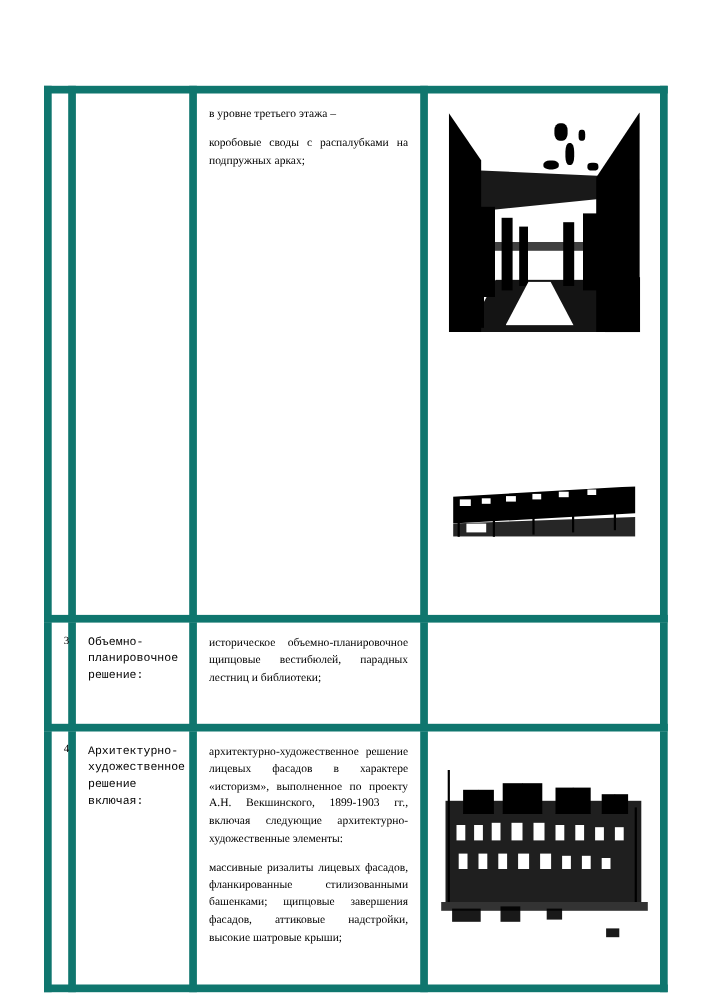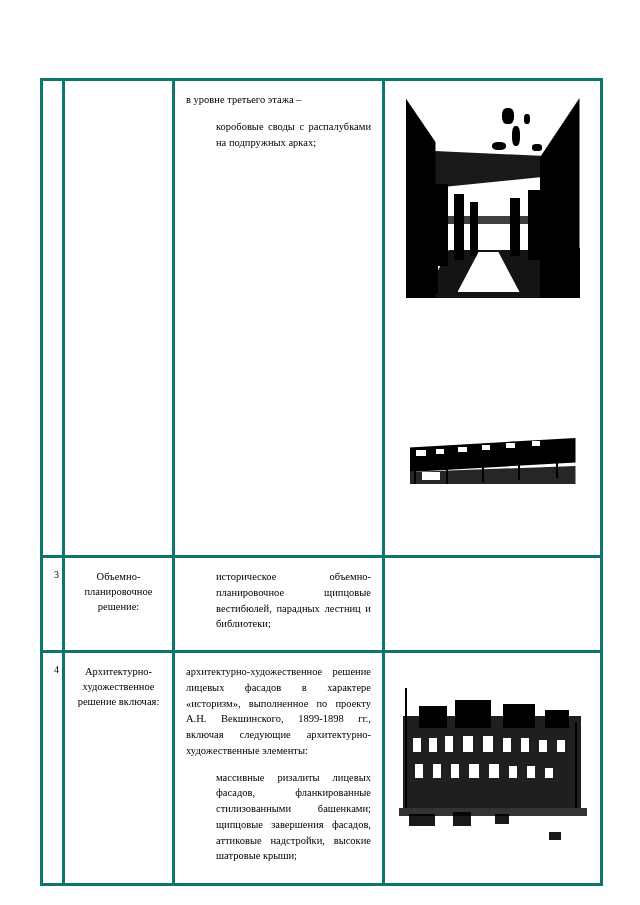--- a/index.html
+++ b/index.html
@@ -33,51 +33,50 @@
   }
   table.doc-table {
     position: absolute;
     left: 40px;
     top: 78px;
     width: 560px;
     border-collapse: collapse;
     table-layout: fixed;
   }
   table.doc-table td {
-    border: 3px solid #0f766e;
+    border: 7px solid #0f766e;
     vertical-align: top;
     padding: 11px;
   }
   .col-num { width: 22px; }
   .col-label { width: 110px; }
   .col-text { width: 210px; }
   .col-img { width: 218px; }
 
   .cell-num {
     font-size: 10px;
     padding: 5px 0 0 4px;
     text-align: left;
     font-family: "Liberation Serif", serif;
   }
   .cell-label {
     font-size: 10.5px;
-    text-align: center;
     padding: 6px 6px 6px 6px;
     line-height: 1.45;
-    font-family: Liberation Serif, serif;
+    font-family: Liberation Mono, monospace;
   }
   .cell-text {
     font-size: 10.5px;
     padding: 7px 8px 8px 8px;
     line-height: 1.5;
     text-align: justify;
     font-family: "Liberation Serif", serif;
   }
   .cell-text p { margin: 0 0 11px 0; }
-  .cell-text p:last-child { margin-bottom: 0; margin-left: 30px; }
+  .cell-text p:last-child { margin-bottom: 0; }
   .cell-img {
     padding: 6px 6px 6px 6px;
   }
   .row-1 td { height: 452px; }
   .row-2 td { height: 70px; }
   .row-3 td { height: 208px; }
 
   
   .photo {
     position: relative;
@@ -279,21 +278,21 @@
         <td class="cell-text">
           <p>историческое объемно-планировочное щипцовые вестибюлей, парадных лестниц и библиотеки;</p>
         </td>
         <td class="cell-img"></td>
       </tr>
 
       <tr class="row-3">
         <td class="cell-num">4</td>
         <td class="cell-label">Архитектурно-художественное решение включая:</td>
         <td class="cell-text">
-          <p>архитектурно-художественное решение лицевых фасадов в характере «историзм», выполненное по проекту А.Н. Векшинского, 1899-1898 гг., включая следующие архитектурно-художественные элементы:</p>
+          <p>архитектурно-художественное решение лицевых фасадов в характере «историзм», выполненное по проекту А.Н. Векшинского, 1899-1903 гг., включая следующие архитектурно-художественные элементы:</p>
           <p>массивные ризалиты лицевых фасадов, фланкированные стилизованными башенками; щипцовые завершения фасадов, аттиковые надстройки, высокие шатровые крыши;</p>
         </td>
         <td class="cell-img">
 
           <div class="photo photo-3">
             <div class="p3-sky"></div>
             <div class="p3-roof" style="left:20px; top:24px; width:0; height:0; border-left:14px solid transparent; border-right:14px solid transparent; border-bottom:22px solid #000;"></div>
             <div class="p3-roof" style="left:56px; top:18px; width:0; height:0; border-left:18px solid transparent; border-right:18px solid transparent; border-bottom:28px solid #000;"></div>
             <div class="p3-roof" style="left:104px; top:22px; width:0; height:0; border-left:16px solid transparent; border-right:16px solid transparent; border-bottom:24px solid #000;"></div>
             <div class="p3-roof" style="left:146px; top:28px; width:0; height:0; border-left:12px solid transparent; border-right:12px solid transparent; border-bottom:18px solid #000;"></div>

